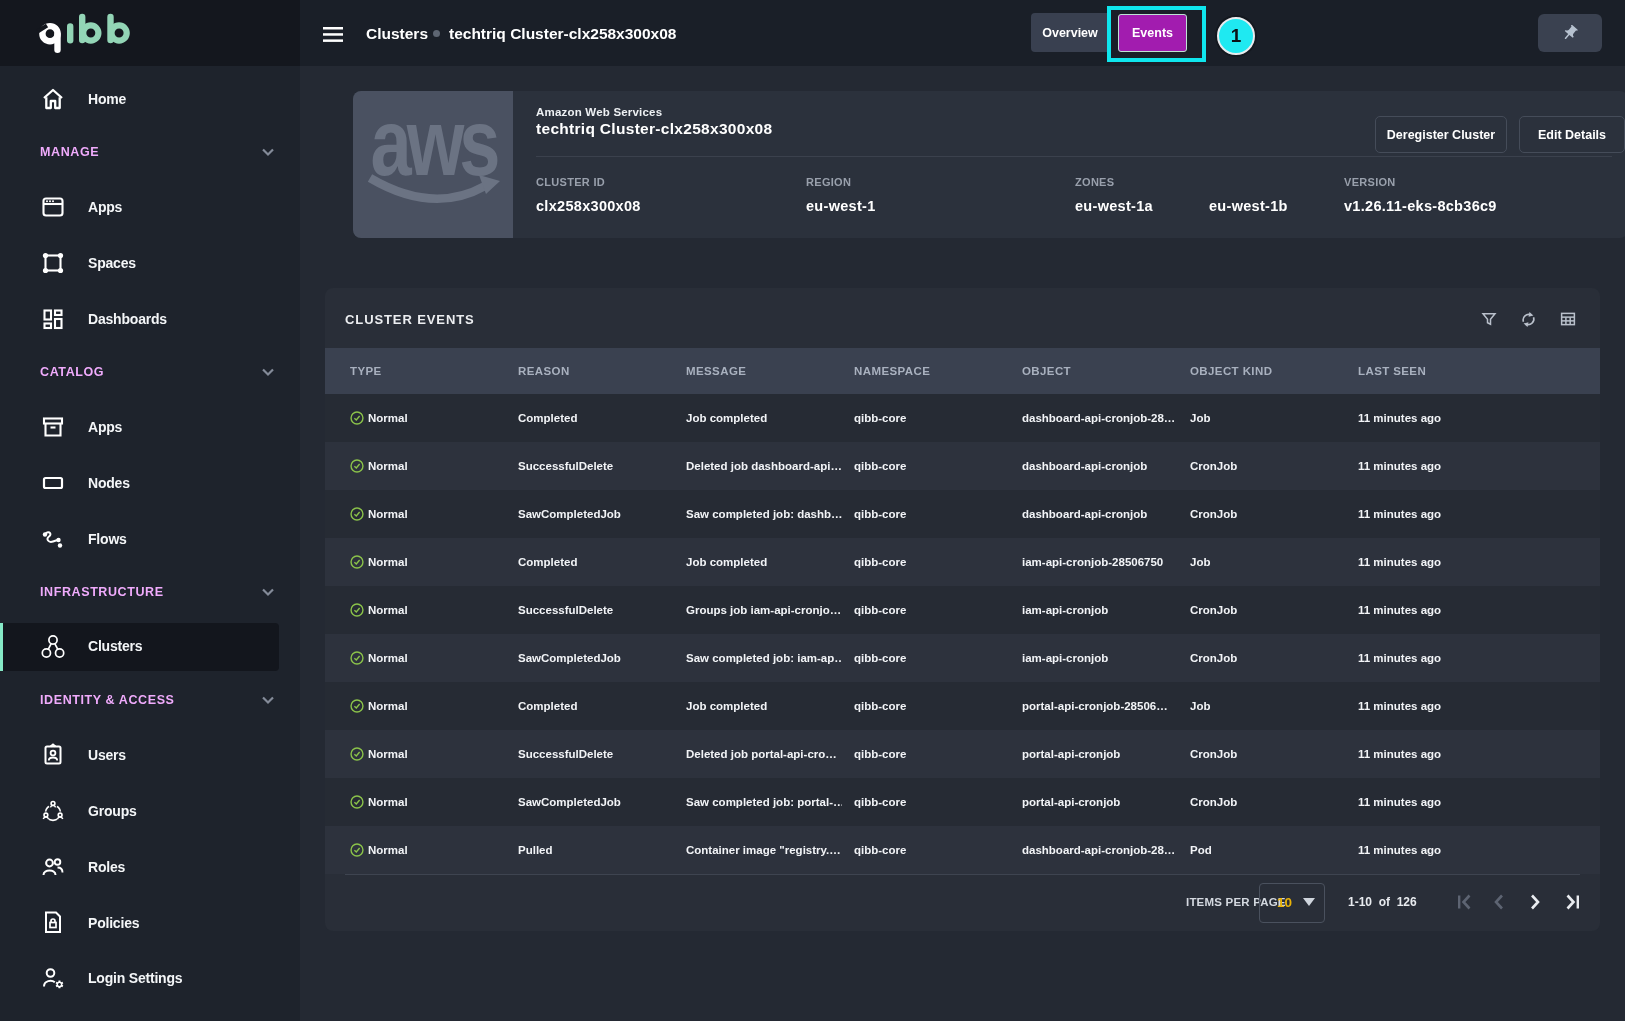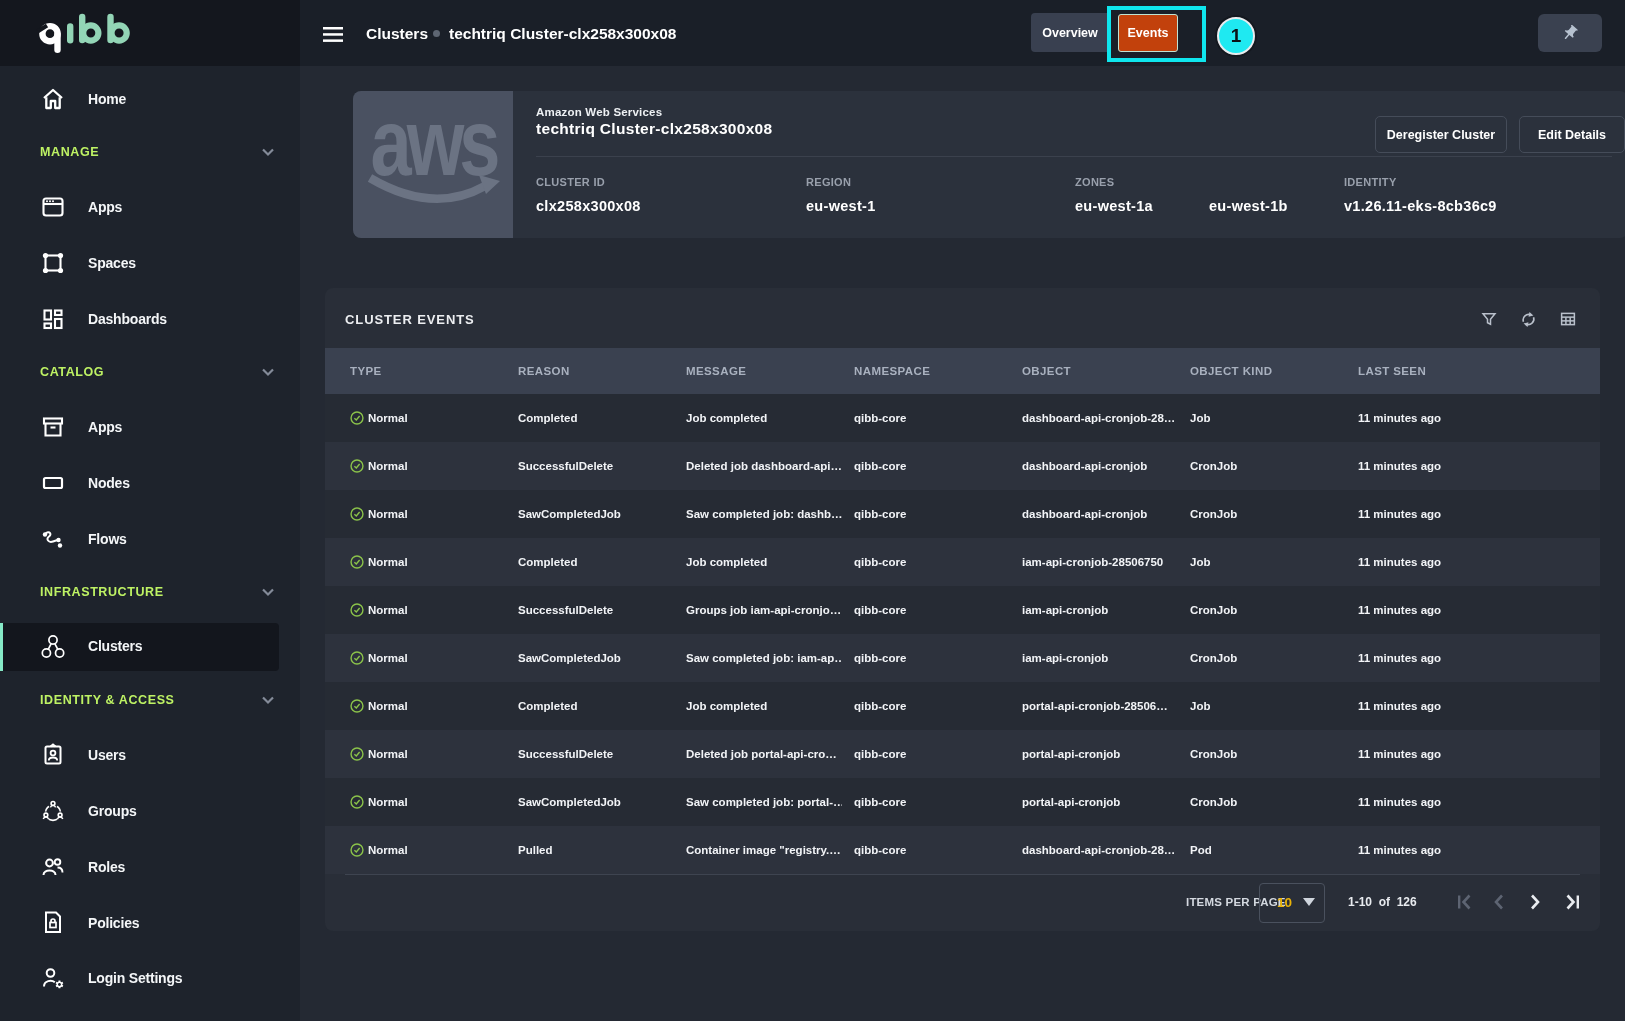--- a/index.html
+++ b/index.html
@@ -7,21 +7,21 @@
   body { font-family:"Liberation Sans", sans-serif; background:#242933; }
   #page { position:relative; width:1625px; height:1021px; background:#242933; }
 
   
   #sidebar { position:absolute; left:0; top:0; width:300px; height:1021px; background:#1e232c; }
   #logo { position:absolute; left:0; top:0; width:300px; height:66px; background:#14171e; }
   .navitem { position:absolute; left:0; width:300px; height:56px; }
   .navitem .ic { position:absolute; left:40px; top:50%; transform:translateY(-50%); width:26px; height:26px; }
   .navitem .lb { position:absolute; left:88px; top:50%; transform:translateY(-50%); color:#f4f6f8; font-size:14px; font-weight:bold; letter-spacing:-.2px; }
   .sect { position:absolute; left:0; width:300px; height:40px; }
-  .sect .lb { position:absolute; left:40px; top:50%; transform:translateY(-50%); color:#bef264; font-size:12.5px; font-weight:bold; letter-spacing:.6px; }
+  .sect .lb { position:absolute; left:40px; top:50%; transform:translateY(-50%); color:#f0abfc; font-size:12.5px; font-weight:bold; letter-spacing:.6px; }
   .sect svg { position:absolute; left:260px; top:50%; transform:translateY(-50%); }
   #active { position:absolute; left:0; top:623px; width:279px; height:48px; background:#13161d; border-left:3px solid #85e8c6; border-radius:0 4px 4px 0; }
 
   
   #header { position:absolute; left:300px; top:0; width:1325px; height:66px; background:#1a1f28; }
   #crumb { position:absolute; left:66px; top:25px; color:#fff; font-size:15.5px; font-weight:bold; letter-spacing:0; }
   .tabbtn { position:absolute; color:#fff; font-size:12.5px; font-weight:bold; display:flex; align-items:center; justify-content:center; border-radius:3px; }
 
   
   #card { position:absolute; left:325px; top:91px; width:1275px; height:147px; background:#2b313c; border-radius:8px;margin-left:28px; }
@@ -211,21 +211,21 @@
   <div id="header">
     <svg width="20" height="15" viewBox="0 0 20 15" style="position:absolute;left:23px;top:27px;">
       <rect x="0" y="0" width="20" height="2.5" fill="#fff"></rect>
       <rect x="0" y="6.2" width="20" height="2.5" fill="#fff"></rect>
       <rect x="0" y="12.4" width="20" height="2.5" fill="#fff"></rect>
     </svg>
     <div id="crumb" style="left:66px;">Clusters</div>
     <div style="position:absolute;left:133px;top:30px;width:7px;height:7px;border-radius:50%;background:#5d6572;"></div>
     <div id="crumb2" style="position:absolute;left:149px;top:25px;color:#fff;font-size:15.5px;font-weight:bold;">techtriq Cluster-clx258x300x08</div>
     <div class="tabbtn" style="left:731px;top:13px;width:78px;height:39px;background:#394050;border-radius:4px 0 0 4px;">Overview</div>
-    <div class="tabbtn" style="left:818px;top:14px;width:60px;height:38px;background:#c2410c;border:1px solid #bfe3d4;">Events</div>
+    <div class="tabbtn" style="left:818px;top:14px;width:69px;height:38px;background:#a21caf;border:1px solid #bfe3d4;">Events</div>
     <div style="position:absolute;left:807px;top:6px;width:99px;height:56px;border:4px solid #0fe6ee;"></div>
     <div style="position:absolute;left:917px;top:17px;width:38px;height:38px;border-radius:50%;background:#1fe9f1;border:2.5px solid #e9ebee;box-shadow:0 0 0 2px #14181f;color:#0b1015;font-size:19px;font-weight:bold;display:flex;align-items:center;justify-content:center;">1</div>
     <div class="tabbtn" style="left:1238px;top:14px;width:64px;height:38px;background:#3a4150;border-radius:6px;">
       <svg width="18" height="18" viewBox="0 0 24 24" fill="#b6c1cf">
           <g transform="rotate(40 12 12)">
             <path d="M16 9.5V4h.5c.55 0 1-.45 1-1s-.45-1-1-1h-9c-.55 0-1 .45-1 1s.45 1 1 1H8v5.5c0 1.66-1.34 3-3 3v2h5.97v7l1 1 1-1v-7H19v-2c-1.66 0-3-1.34-3-3z"></path>
           </g>
         </svg>
     </div>
   </div>
@@ -243,21 +243,21 @@
     <div class="cardlabel" style="left:183px;top:15px;font-size:11.5px;color:#eef1f4;letter-spacing:.2px;">Amazon Web Services</div>
     <div class="cardval" style="left:183px;top:29px;font-size:15.5px;">techtriq Cluster-clx258x300x08</div>
     <div style="position:absolute;left:183px;top:65px;width:1076px;height:1px;background:#3b414d;"></div>
     <div class="cardlabel" style="left:183px;top:85px;">CLUSTER ID</div>
     <div class="cardval" style="left:183px;top:107px;">clx258x300x08</div>
     <div class="cardlabel" style="left:453px;top:85px;">REGION</div>
     <div class="cardval" style="left:453px;top:107px;">eu-west-1</div>
     <div class="cardlabel" style="left:722px;top:85px;">ZONES</div>
     <div class="cardval" style="left:722px;top:107px;">eu-west-1a</div>
     <div class="cardval" style="left:856px;top:107px;">eu-west-1b</div>
-    <div class="cardlabel" style="left:991px;top:85px;">IDENTITY</div>
+    <div class="cardlabel" style="left:991px;top:85px;">VERSION</div>
     <div class="cardval" style="left:991px;top:107px;">v1.26.11-eks-8cb36c9</div>
     <div class="btn" style="left:1022px;top:25px;width:132px;height:37px;">Deregister Cluster</div>
     <div class="btn" style="left:1166px;top:25px;width:106px;height:37px;">Edit Details</div>
   </div>
 
   <div id="panel">
     <div style="position:absolute;left:20px;top:31px;transform:translateY(-50%);color:#eceef1;font-size:13px;font-weight:bold;letter-spacing:.9px;">CLUSTER EVENTS</div>
     <div id="panelicons">
   <svg width="18" height="18" viewBox="0 0 24 24" style="position:absolute;left:1155px;top:22px;">
           <path d="M4 5 H20 L14 12.5 V19 L10 17 V12.5 Z" fill="none" stroke="#b9c0cb" stroke-width="2"></path>

